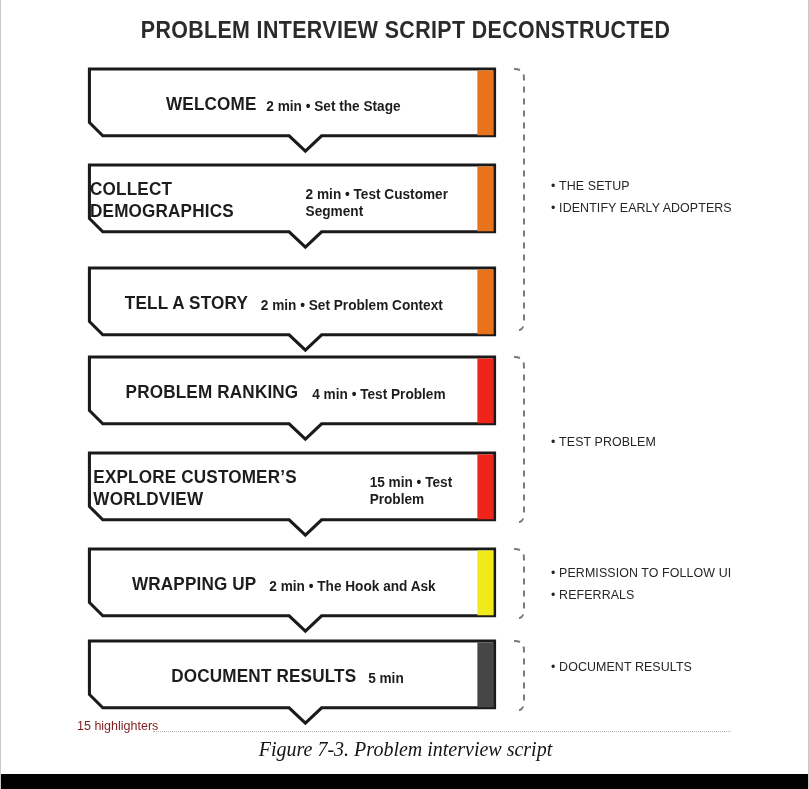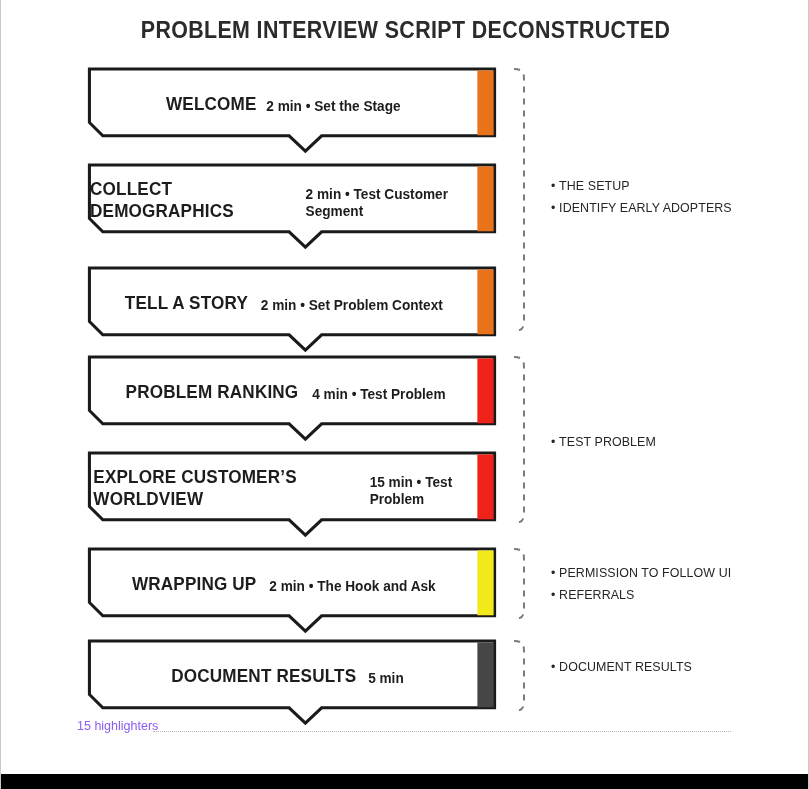--- a/index.html
+++ b/index.html
@@ -108,21 +108,21 @@
   }
   .annot-line .bullet { margin-right: 4px; }
 
   
   #hl-note {
     position: absolute;
     left: 76px;
     top: 719px;
     font-family: "Liberation Sans", sans-serif;
     font-size: 12.5px;
-    color: #8b5cf6;
+    color: #7f1d1d;
     white-space: nowrap;
   }
   #hl-rule {
     position: absolute;
     left: 152px;
     top: 731px;
     width: 578px;
     height: 0;
     border-top: 1.4px dotted #b4b4b4;
   }
@@ -264,15 +264,16 @@
         <div class="annot-line"><span class="bullet">•</span><span>REFERRALS</span></div>
       </div>
       <div class="annot" style="top: 656px;">
         <div class="annot-line"><span class="bullet">•</span><span>DOCUMENT RESULTS</span></div>
       </div>
     </div>
 
   <div id="hl-note">15 highlighters</div>
   <div id="hl-rule"></div>
 
+  <div id="caption">Figure 7-3. Problem interview script</div>
 
   <div id="bottom-bar"></div>
 </div>
 
 </body></html>

